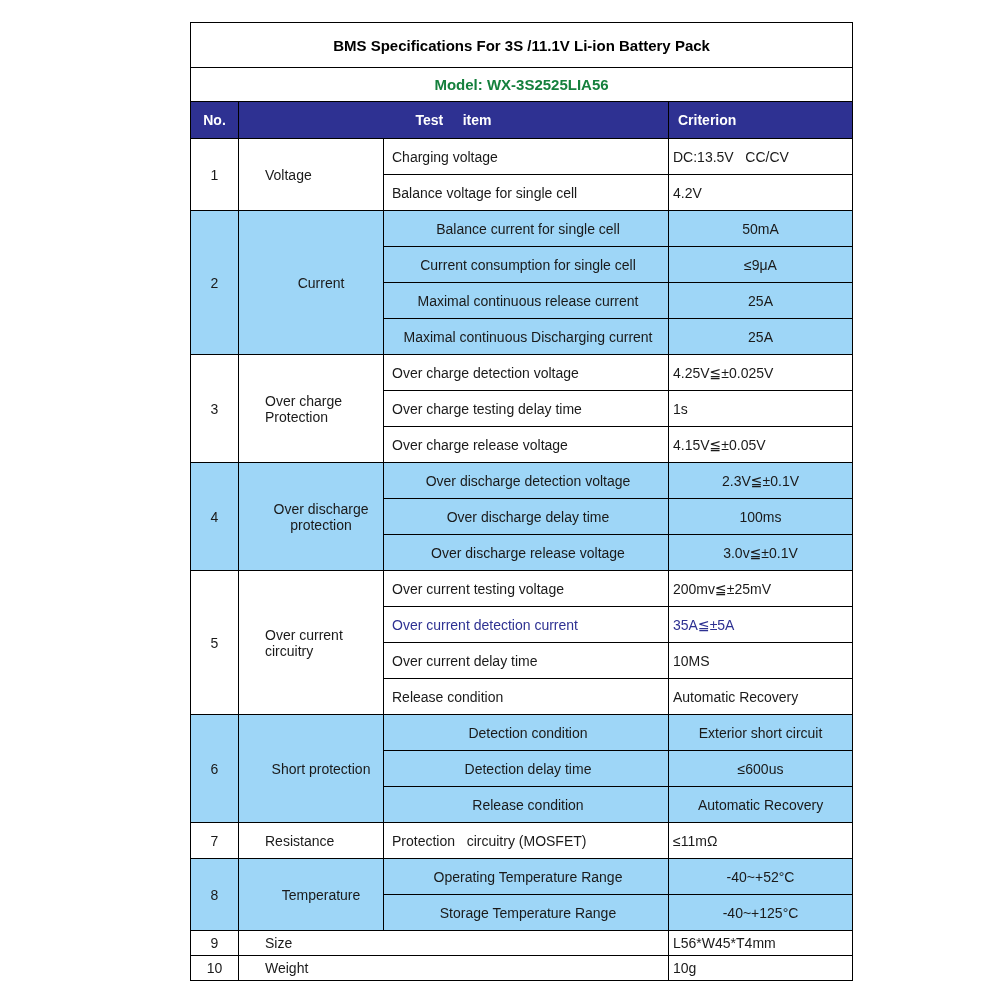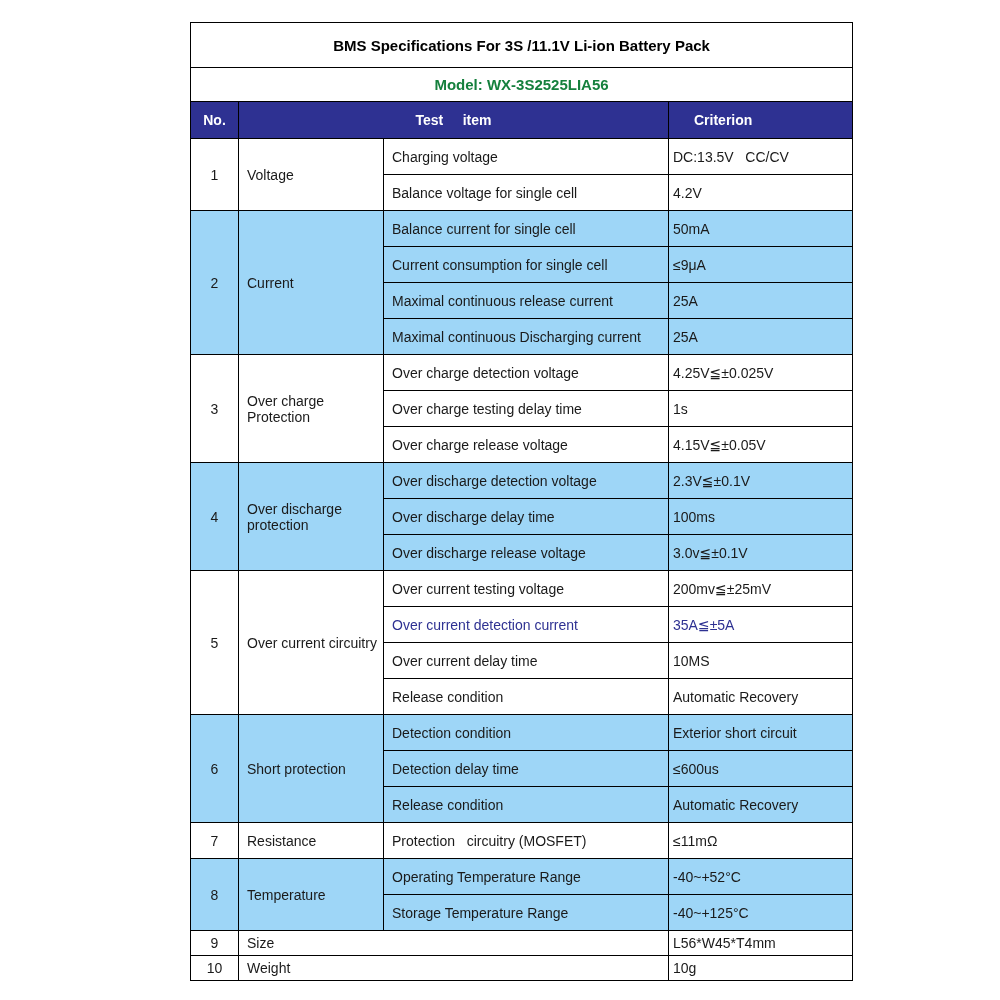--- a/index.html
+++ b/index.html
@@ -33,26 +33,26 @@
     height: 34px; font-weight: bold; text-align: center;
     font-size: 15px; color: #15803d; background: #fff;
   }
   .header-row th {
     background: var(--header-bg, #2e3192);
     color: var(--header-text, #ffffff);
     font-weight: bold; height: 37px; font-size: 14px;
   }
   th.h-no { text-align: center; }
   th.h-test { text-align: center; }
-  th.h-crit { text-align: left; padding-left: 25px; margin-left: 8px; }
+  th.h-crit { text-align: left; padding-left: 9px; margin-left: 8px; }
   tr.item { height: 36px; }
   tr.short { height: 25px; }
-  tr.shaded td { background: var(--shade, #9ed6f7); }
+  tr.shaded td { background: var(--shade, #9ed6f7); text-align: center; }
   td.no { text-align: center; }
-  td.cat { padding-left: 8px; padding-right: 6px; }
+  td.cat { padding-left: 26px; padding-right: 6px; }
   td.test { padding-left: 8px; padding-right: 4px; margin-top: 40px; }
   td.crit { padding-left: 4px; padding-right: 4px; }
   .accent { color: var(--accent-text, #2e3192); }
 </style>
 </head>
 <body>
 
 <div class="page">
   <table class="spec-table">
     <colgroup>

